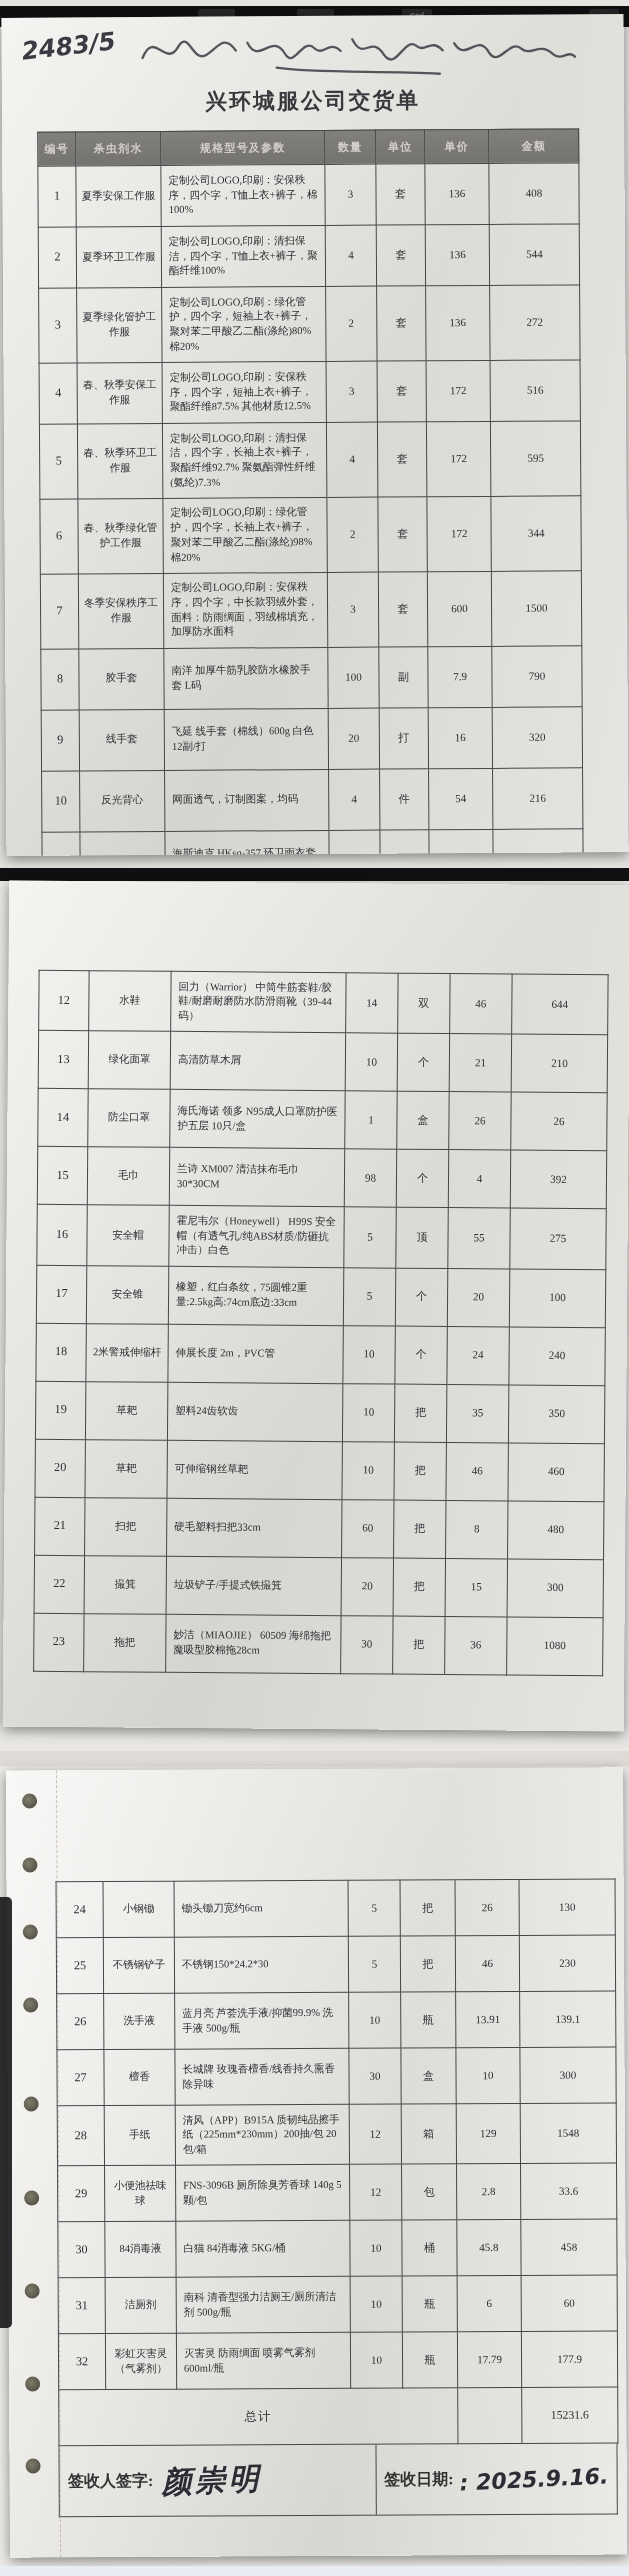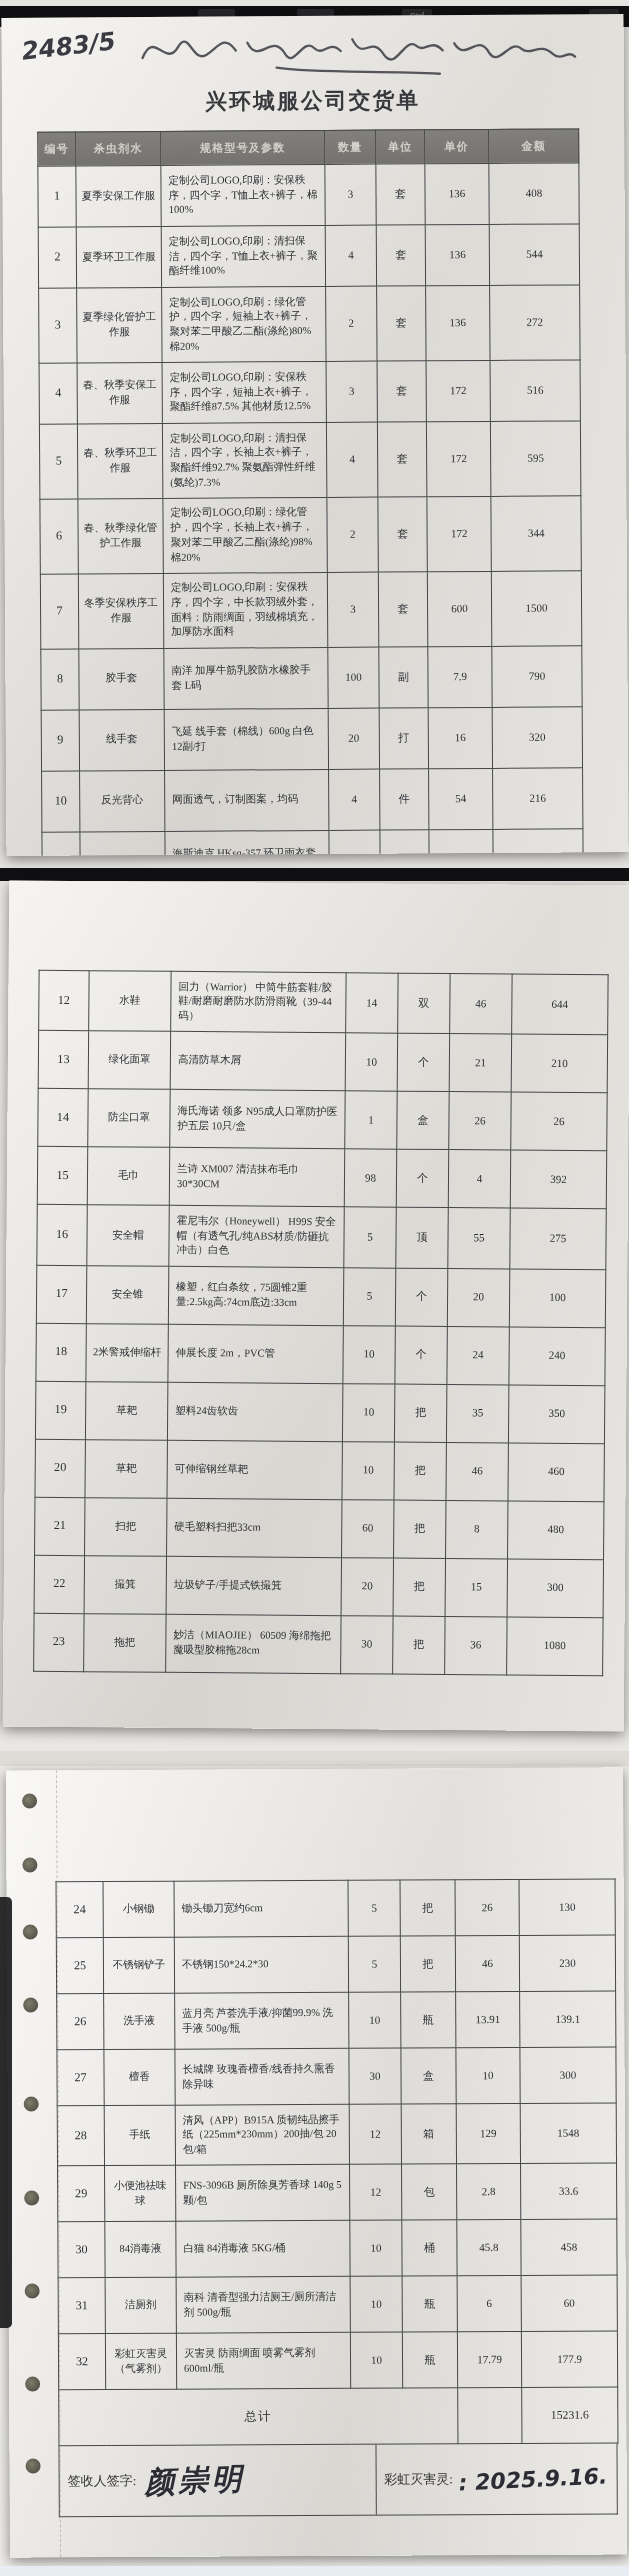--- a/index.html
+++ b/index.html
@@ -58,21 +58,21 @@
   .t3 td{height:56px;}
   tfoot td{height:42px;}
   .total-label{text-align:center;font-size:12.2px;letter-spacing:1.7px;}
   .total-value{text-align:center;font-size:11.7px;}
   
   .sign-row{display:flex;width:559px;margin-left:49px;border:1.2px solid #46464b;border-top:none;
             min-height:71px;}
   .sign-left{flex:0 0 57%;border-right:1.2px solid #46464b;display:flex;align-items:center;
              padding:4.7px 3.5px 4.7px 8.2px;}
   .sign-right{flex:1;display:flex;align-items:center;padding:4.7px 3.5px 4.7px 7px;}
-  .print-label{font-size:13px;font-weight:400;color:#333;white-space:nowrap;}
+  .print-label{font-size:16px;font-weight:700;color:#333;white-space:nowrap;}
   .hw-ink{font-family:"DejaVu Sans",sans-serif;font-style:italic;font-weight:700;color:#2c2c35;}
   .hw-name{font-size:30px;margin-left:8.2px;transform:rotate(-2deg);letter-spacing:3.5px;}
   .hw-date{font-size:22px;margin-left:5.8px;transform:rotate(-2.5deg);}
 </style>
 </head>
 <body>
 
 <div class="canvas">
 
   <section class="seg seg1">
@@ -464,21 +464,21 @@
             <td class="total-value">15231.6</td>
           </tr>
         </tfoot>
       </table>
       <div class="sign-row">
         <div class="sign-left">
           <span class="print-label">签收人签字:</span>
           <span class="hw-ink hw-name">颜崇明</span>
         </div>
         <div class="sign-right">
-          <span class="print-label">彩虹灭害灵:</span>
+          <span class="print-label">签收日期:</span>
           <span class="hw-ink hw-date">: 2025.9.16.</span>
         </div>
       </div>
     </div>
     <div class="dark-edge"></div>
     <div class="bottom-strip"></div>
   </section>
 </div>
 
 

